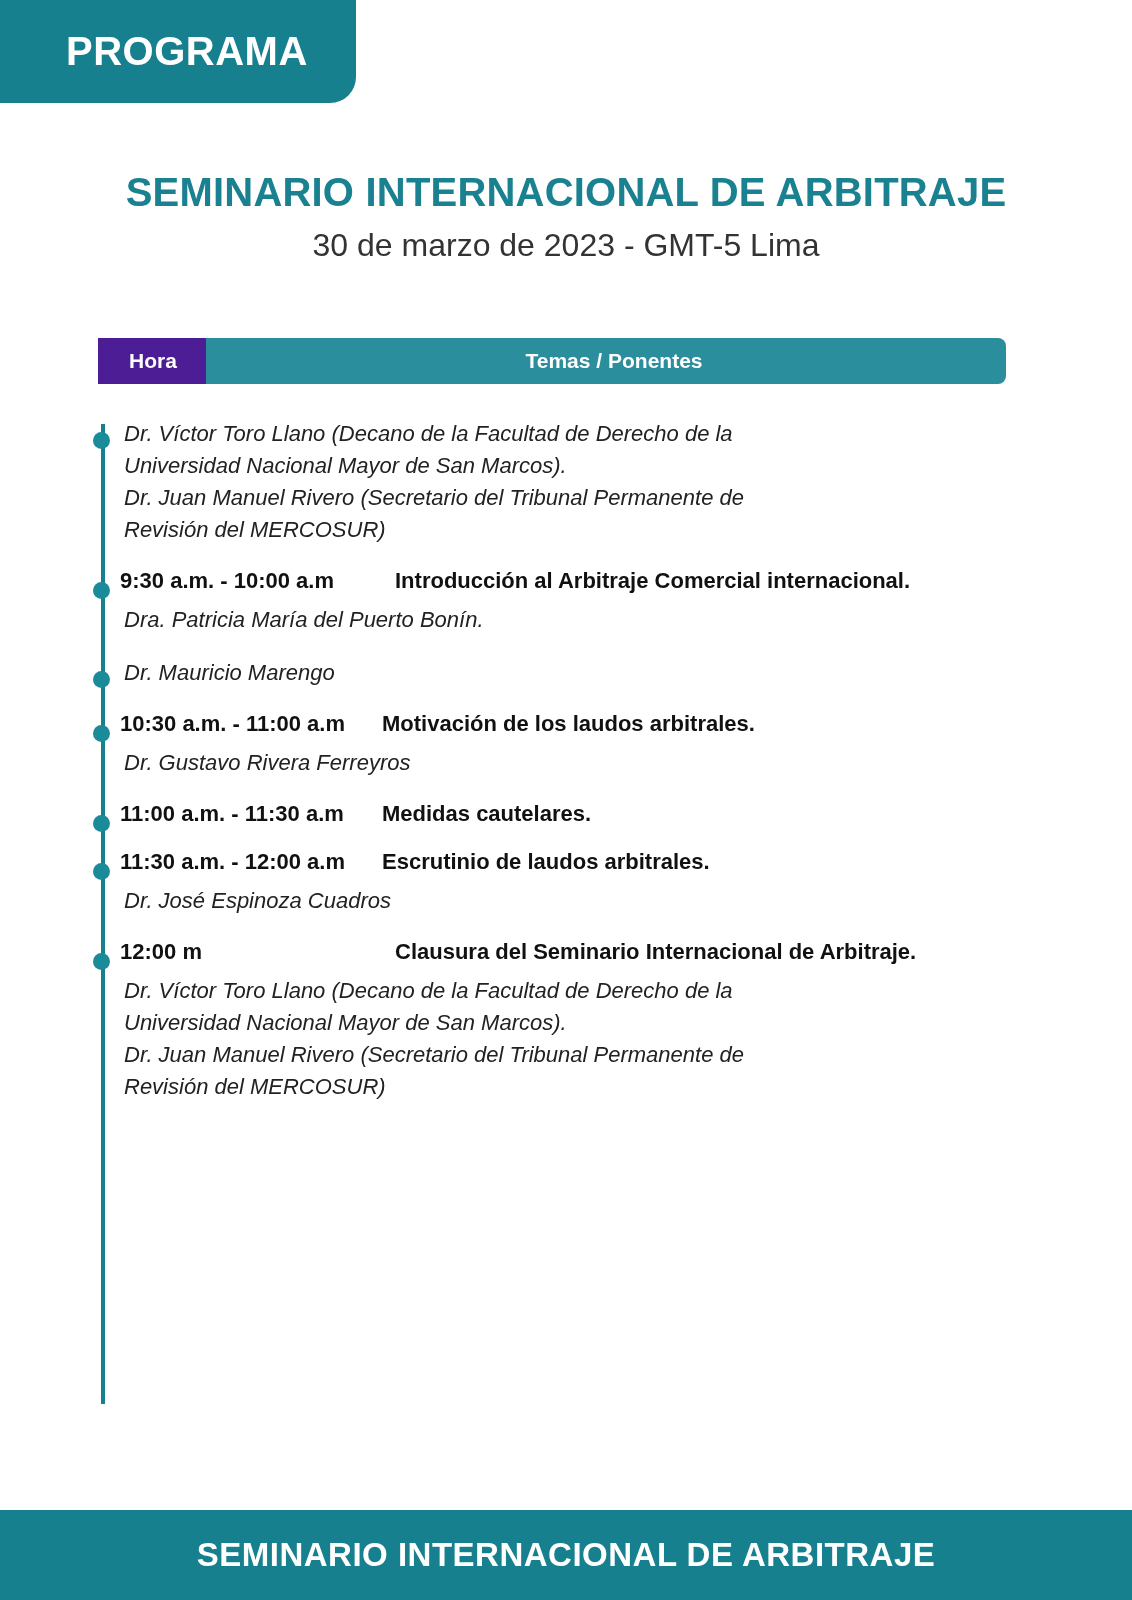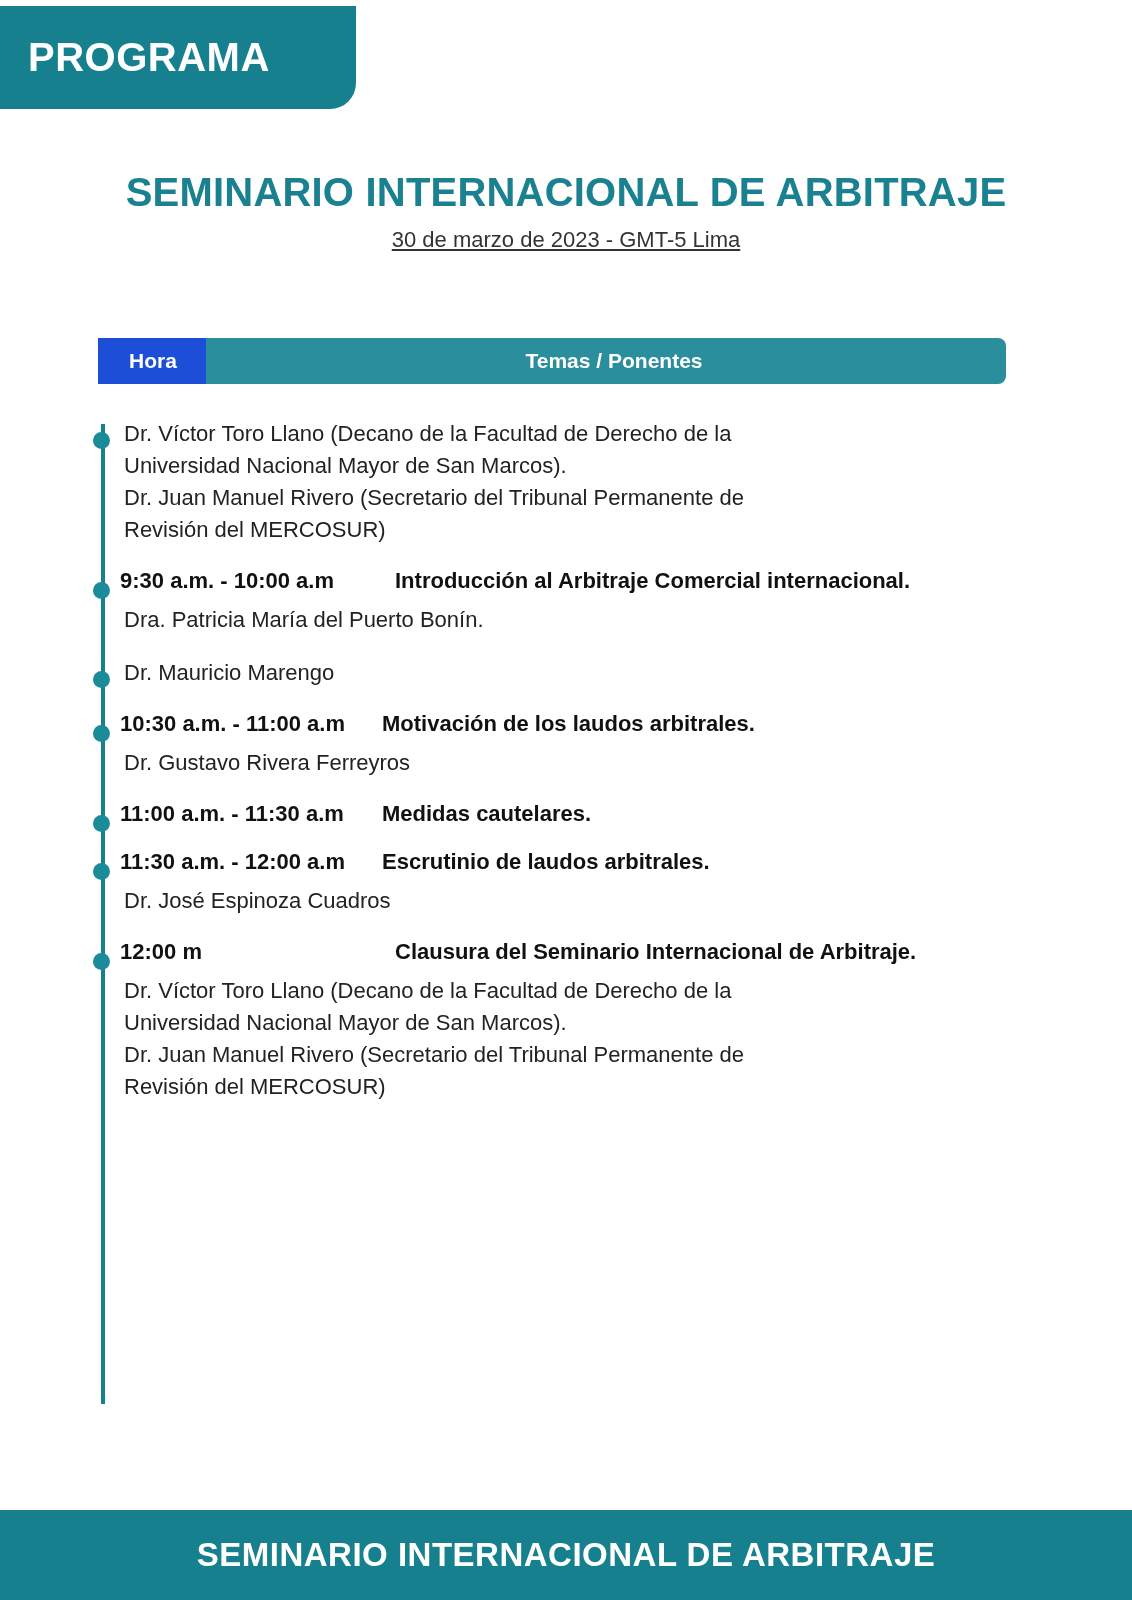--- a/index.html
+++ b/index.html
@@ -12,29 +12,29 @@
     background: #ffffff;
     font-family: "Liberation Sans", sans-serif;
     position: relative;
     overflow: hidden;
   }
 
   
   .program-tab {
     position: absolute;
     left: 0;
-    top: 6px;
+    top: 0;
     width: 356px;
     height: 103px;
     background: #17808f;
     border-bottom-right-radius: 26px;
     border-top-right-radius: 0;
     display: flex;
     align-items: center;
-    padding-left: 28px;
+    padding-left: 66px;
     box-sizing: border-box;
   }
   .program-tab span {
     color: #ffffff;
     font-size: 40px;
     font-weight: bold;
     letter-spacing: 0.5px;
   }
 
   
@@ -48,38 +48,37 @@
   .main-title {
     color: #19818f;
     font-size: 40px;
     font-weight: bold;
     letter-spacing: 0.2px;
     line-height: 1.1;
   }
   .sub-title {
     margin-top: 14px;
     color: #333333;
-    font-size: 22px;
+    font-size: 32px;
     line-height: 1.1;
-    text-decoration: underline;
   }
 
   
   .table-head {
     position: absolute;
     top: 338px;
     left: 98px;
     width: 910px;
     height: 46px;
     display: flex;
     align-items: stretch;
   }
   .th-hora {
     width: 110px;
-    background: #1d4ed8;
+    background: #4c1d95;
     color: #ffffff;
     font-size: 21px;
     font-weight: bold;
     display: flex;
     align-items: center;
     justify-content: center;
   }
   .th-temas {
     flex: 1;
     background: #2a8e9c;
@@ -146,20 +145,21 @@
     font-size: 22px;
     font-weight: bold;
     color: #111111;
   }
   .speaker {
     font-size: 22px;
     color: #222222;
     margin-top: 10px;
     margin-left: 4px;
     line-height: 1.45;
+    font-style: italic;
   }
   .speaker-line {
     white-space: nowrap;
   }
 
   
   .footer {
     position: absolute;
     left: 0;
     bottom: 0;

